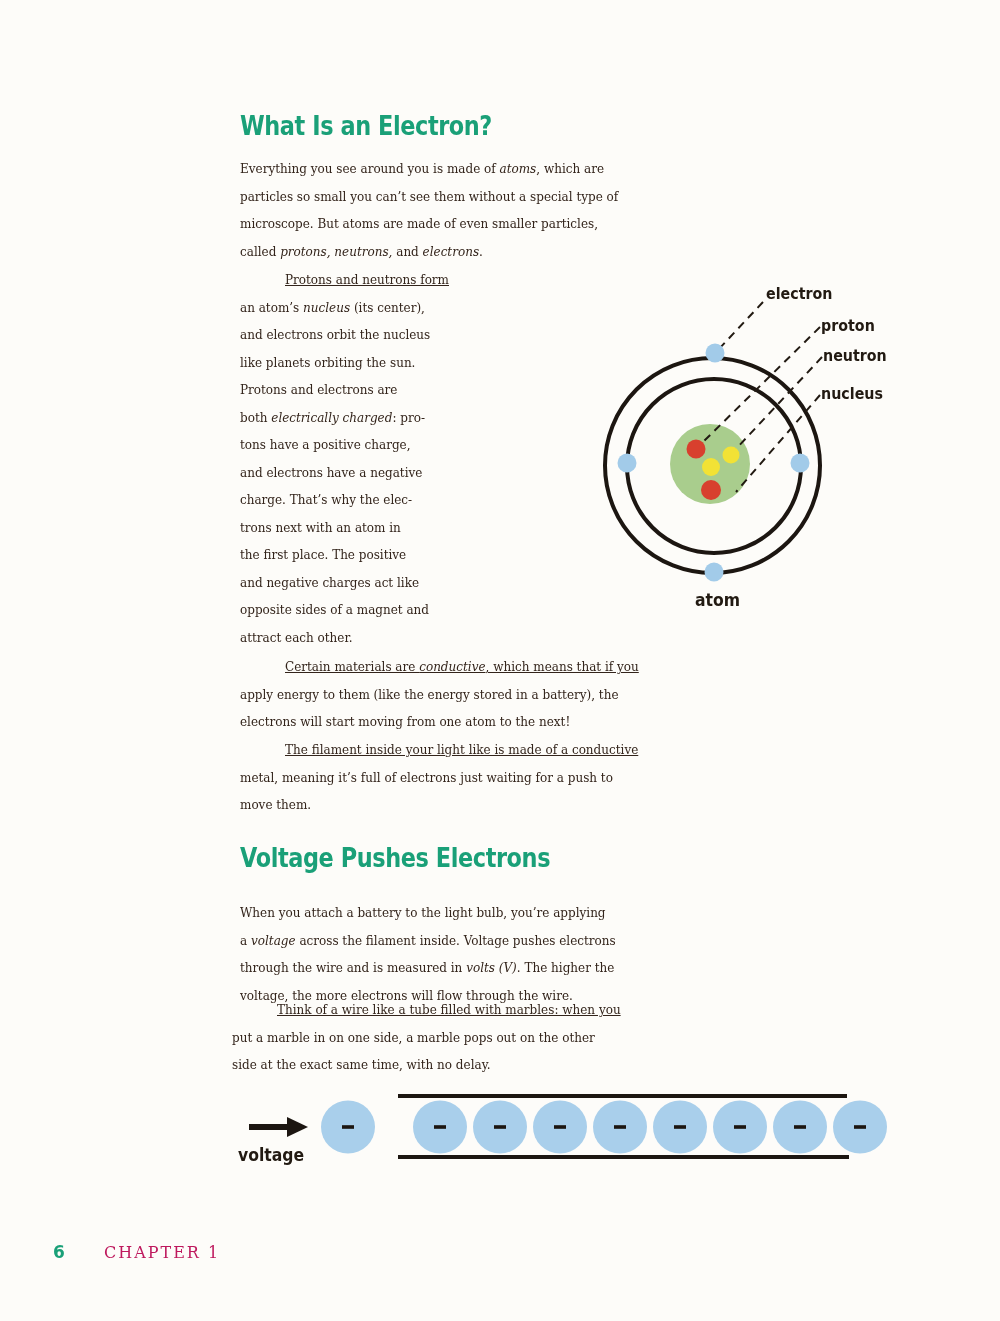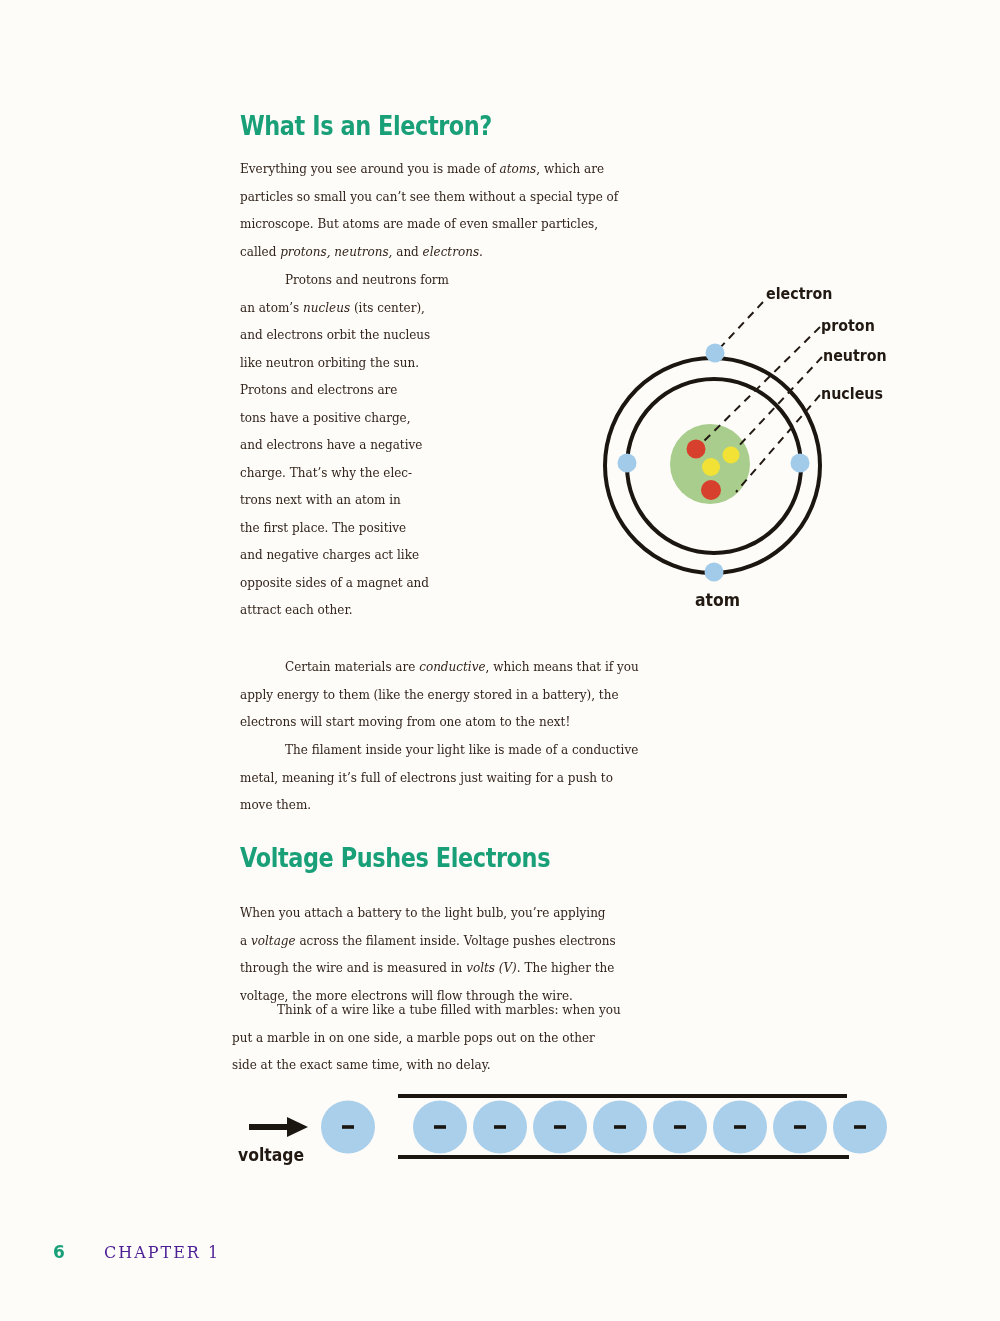--- a/index.html
+++ b/index.html
@@ -4,50 +4,51 @@
 <style>
   html,body{margin:0;padding:0;}
   body{width:1000px;height:1321px;position:relative;background:#fdfcf9;overflow:hidden;
        font-family:"DejaVu Serif", serif;color:#33241b;}
   .abs{position:absolute;}
   h1{margin:0;font-family:"DejaVu Sans", sans-serif;font-weight:bold;font-size:27px;
      color:#1aa078;transform:scaleX(0.83);transform-origin:0 50%;letter-spacing:-0.5px;
      white-space:nowrap;}
   .para{font-size:12px;line-height:27.5px;}
   .tline{white-space:pre;height:27.5px;}
-  .tline.ind{padding-left:45px;}
+  .tline.ind{padding-left:45px;text-decoration:underline;}
   .tline em{font-style:italic;}
   .diag-label{position:absolute;font-family:"DejaVu Sans", sans-serif;font-weight:600;
      font-size:15.5px;color:#221a12;transform:scaleX(0.92);transform-origin:0 0;
      white-space:nowrap;}
   .atom-diagram{left:595px;top:280px;width:310px;height:340px;}
   .marble-diagram{left:235px;top:1085px;width:665px;height:95px;}
   .footer-num{left:53px;top:1242px;font-family:"DejaVu Sans", sans-serif;font-weight:bold;
      font-size:17px;color:#1aa078;}
-  .footer-chap{left:104px;top:1243px;font-size:16px;letter-spacing:2px;color:#4c1d95;}
+  .footer-chap{left:104px;top:1243px;font-size:16px;letter-spacing:2px;color:#be185d;}
   svg{display:block;}
 </style>
 </head>
 <body>
 
 <h1 class="abs" style="left:240px;top:110px;">What Is an Electron?</h1>
 
 <div class="abs para" style="left:240px;top:156px;width:670px;">
     <div class="tline"><span>Everything you see around you is made of </span><em>atoms</em><span>, which are</span></div>
     <div class="tline"><span>particles so small you can’t see them without a special type of</span></div>
     <div class="tline"><span>microscope. But atoms are made of even smaller particles,</span></div>
     <div class="tline"><span>called </span><em>protons, neutrons,</em><span> and </span><em>electrons</em><span>.</span></div>
   </div>
 
 <div class="abs para" style="left:240px;top:267px;width:360px;">
     <div class="tline ind"><span>Protons and neutrons form</span></div>
     <div class="tline"><span>an atom’s </span><em>nucleus</em><span> (its center),</span></div>
     <div class="tline"><span>and electrons orbit the nucleus</span></div>
-    <div class="tline"><span>like neutron orbiting the sun.</span></div>
+    <div class="tline"><span>like planets orbiting the sun.</span></div>
     <div class="tline"><span>Protons and electrons are</span></div>
+    <div class="tline"><span>both </span><em>electrically charged</em><span>: pro-</span></div>
     <div class="tline"><span>tons have a positive charge,</span></div>
     <div class="tline"><span>and electrons have a negative</span></div>
     <div class="tline"><span>charge. That’s why the elec-</span></div>
     <div class="tline"><span>trons next with an atom in</span></div>
     <div class="tline"><span>the first place. The positive</span></div>
     <div class="tline"><span>and negative charges act like</span></div>
     <div class="tline"><span>opposite sides of a magnet and</span></div>
     <div class="tline"><span>attract each other.</span></div>
   </div>
 

